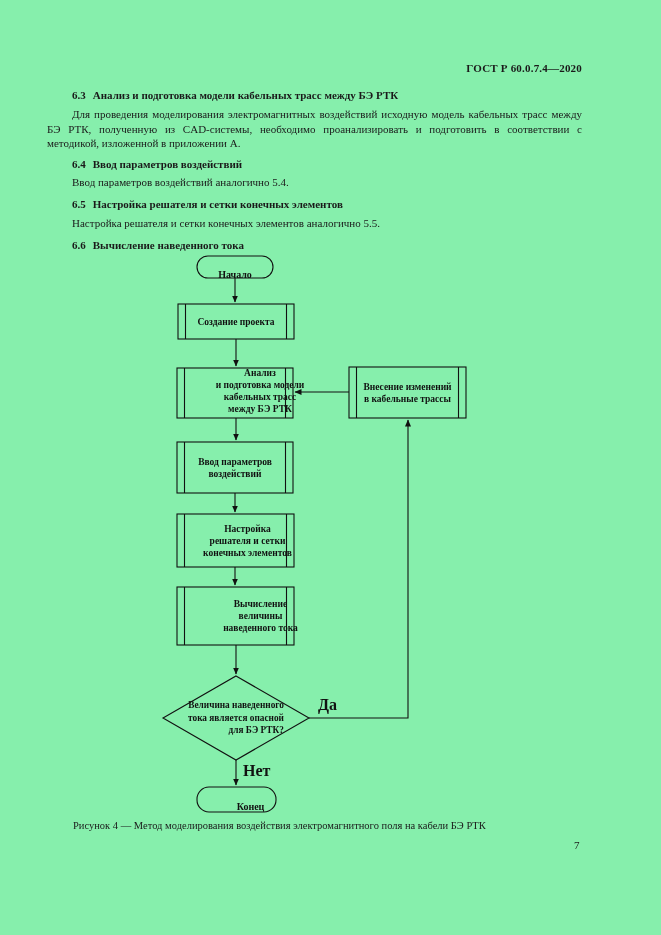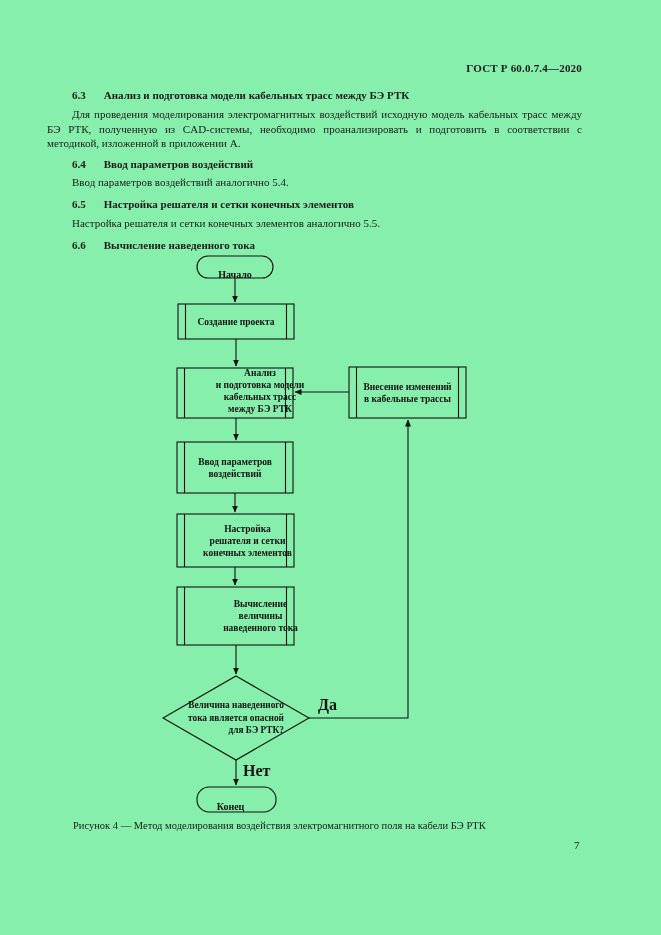--- a/index.html
+++ b/index.html
@@ -13,21 +13,21 @@
   }
   .running-header{
     position:absolute;top:62px;right:79px;
     font-size:11px;font-weight:bold;letter-spacing:.2px;
   }
   .sec-heading{
     position:absolute;left:47px;width:535px;
     font-size:11px;font-weight:bold;line-height:14px;
     padding-left:25px;box-sizing:border-box;
   }
-  .sec-heading .num{margin-right:18px;}
+  .sec-heading .num{margin-right:7px;}
   .body-text{
     position:absolute;left:47px;width:535px;
     font-size:11px;line-height:14.5px;
     text-align:justify;text-indent:25px;
   }
   #h63{top:88px}
   #p63{top:107px}
   #h64{top:157px}
   #p64{top:175px}
   #h65{top:197px}
@@ -159,19 +159,19 @@
 наведенного тока</div>
 
   <div class="fc-label" style="left:163px;top:676px;width:146px;height:84px;line-height:12.5px;font-size:9.3px;text-align:right;">Величина наведенного
 тока является опасной
 для БЭ РТК?</div>
 
   <div class="fc-branch" style="left:318px;top:696px;">Да</div>
 
   <div class="fc-branch" style="left:243px;top:762px;">Нет</div>
 
-  <div class="fc-label fc-term" style="left:191px;top:787px;width:79px;height:40px;">Конец</div>
+  <div class="fc-label fc-term" style="left:211px;top:787px;width:79px;height:40px;">Конец</div>
 
   <div class="figure-caption">Рисунок 4 — Метод моделирования воздействия электромагнитного поля на кабели БЭ РТК</div>
 
   <div class="page-number">7</div>
 
 </div>
 
 </body></html>

